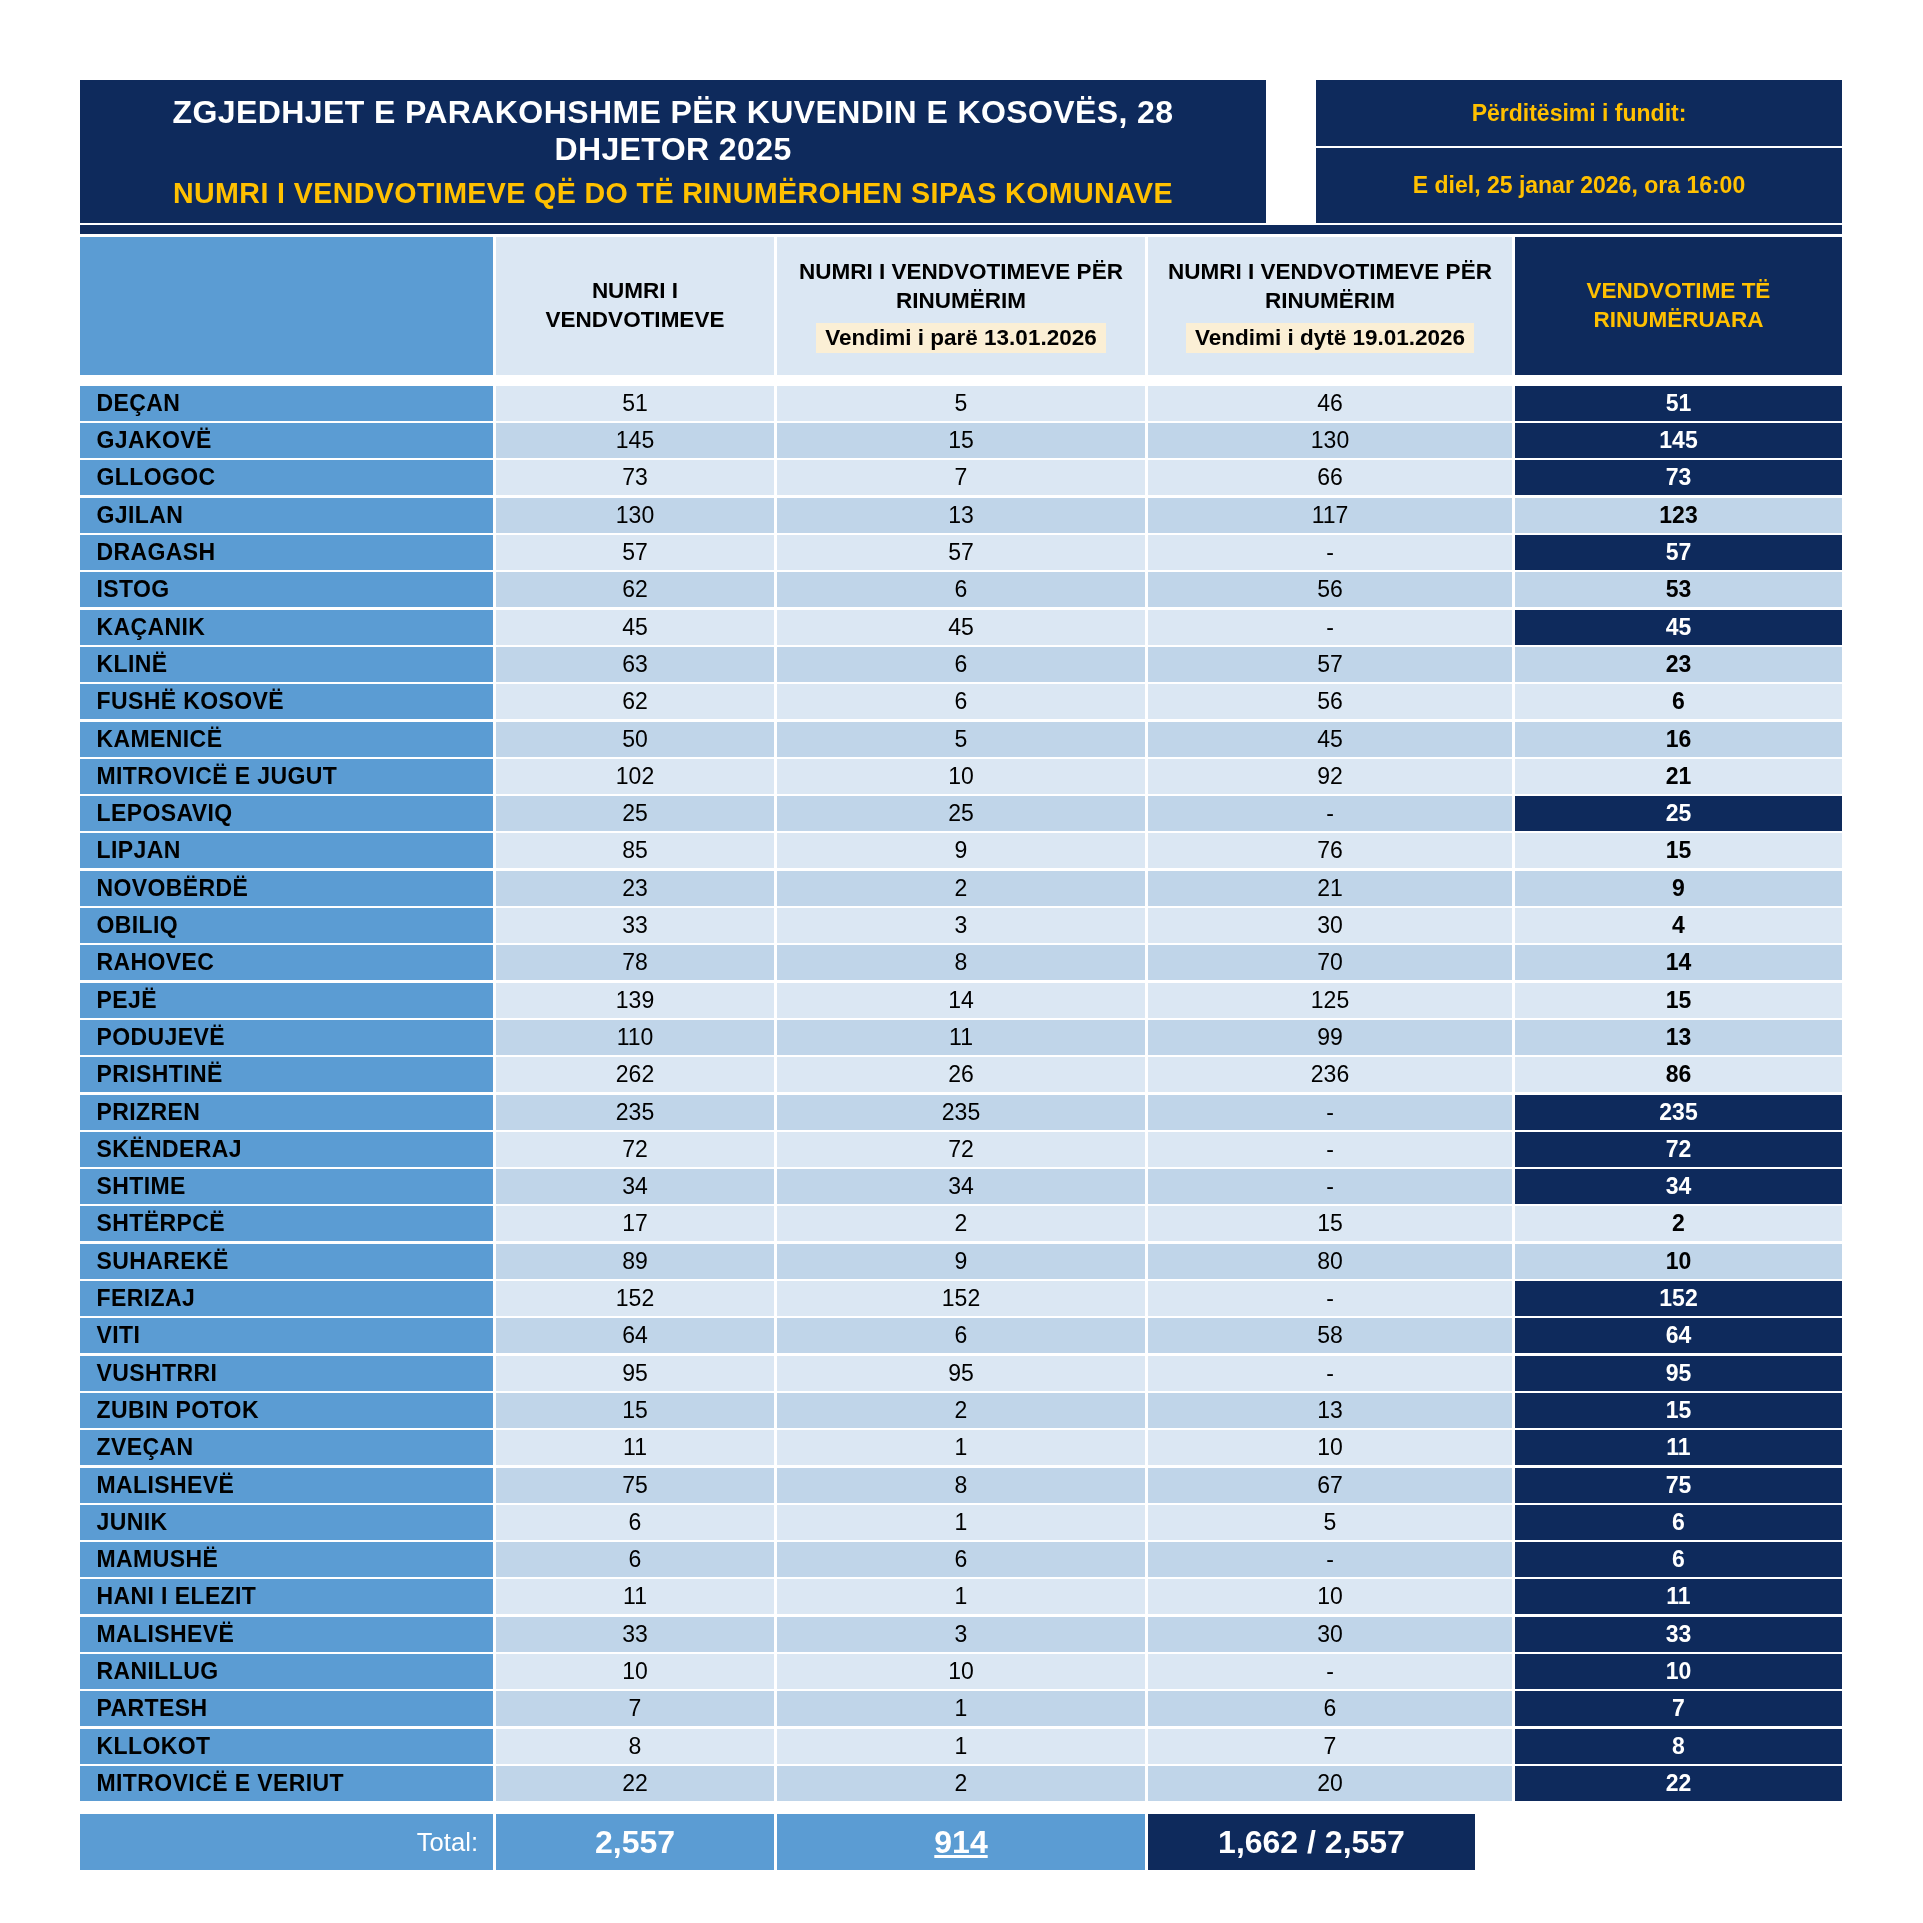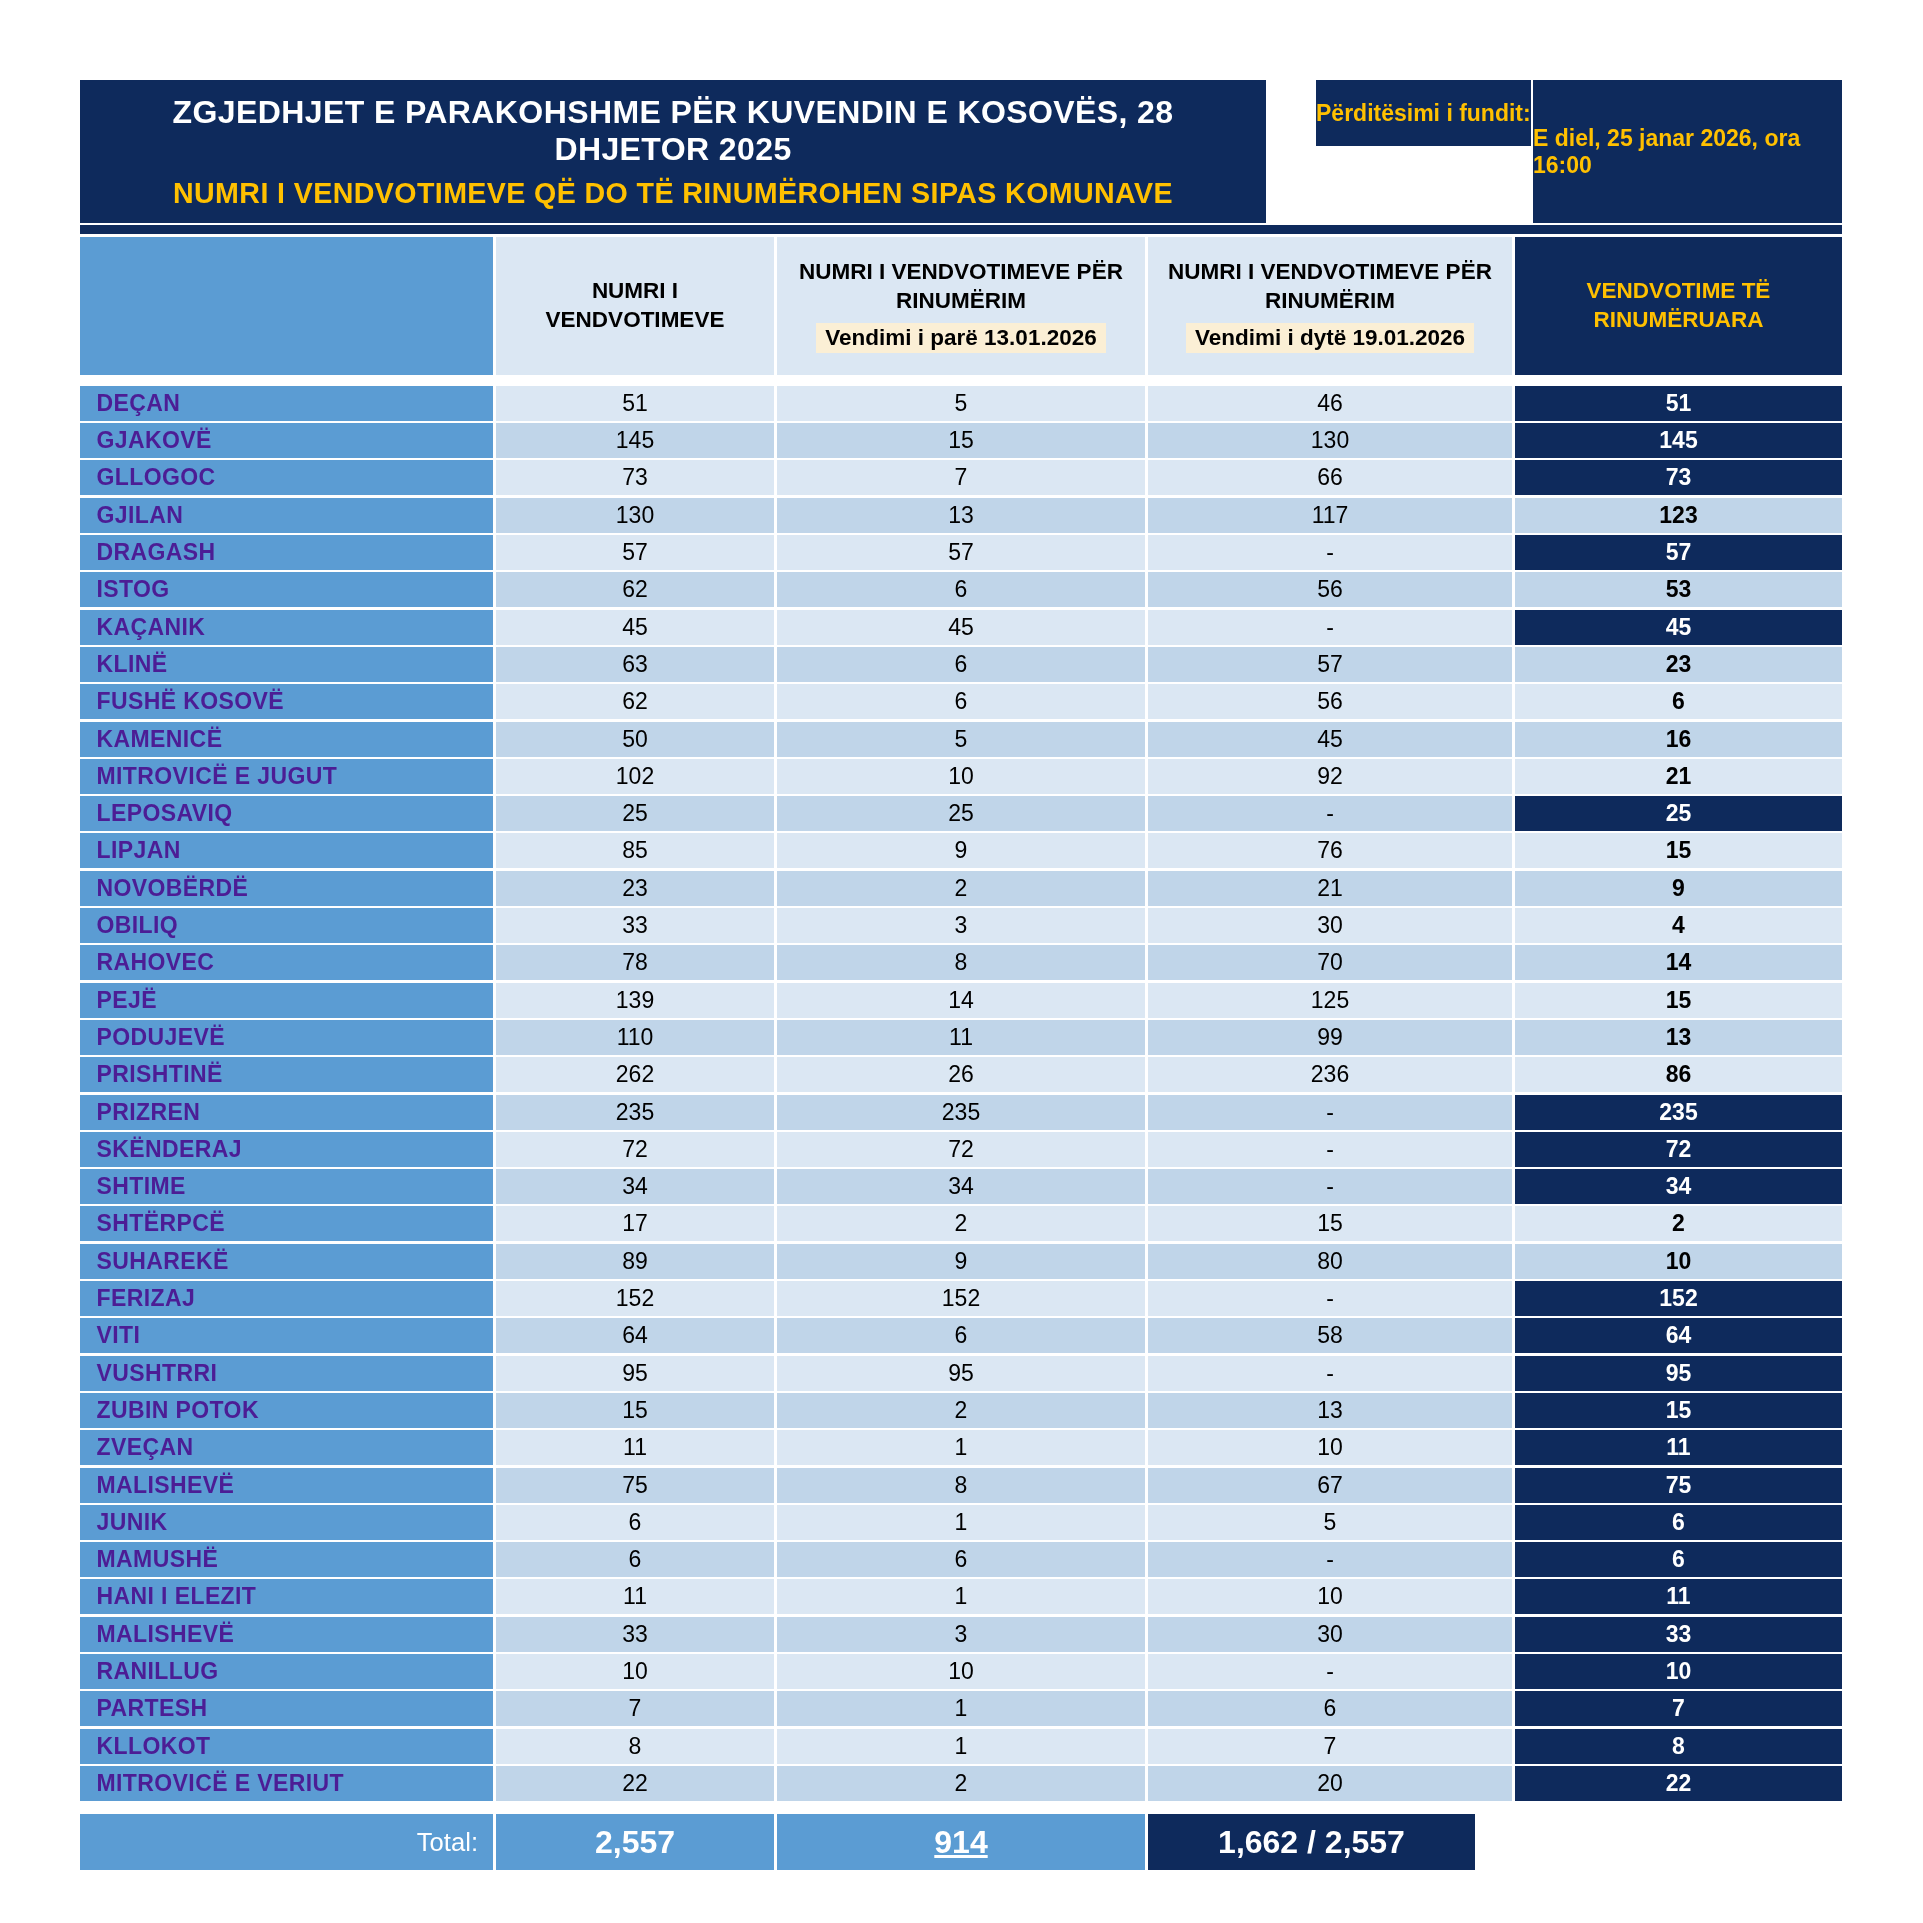--- a/index.html
+++ b/index.html
@@ -24,21 +24,21 @@
 
   
   .header-flex{display:flex;gap:6px;height:143px;}
   .title-box{
     flex:1;background:var(--navy);
     display:flex;flex-direction:column;justify-content:center;align-items:center;gap:9px;
     text-align:center;padding:0 15px;
   }
   .title1{color:#ffffff;font-weight:bold;font-size:32px;letter-spacing:0.4px;}
   .title2{color:var(--yellow);font-weight:bold;font-size:28.6px;letter-spacing:0.4px;}
-  .update-box{width:526px;display:flex;flex-direction:row;gap:2.3px;margin-left:44px;}
+  .update-box{width:526px;display:flex;flex-direction:column;gap:2.3px;margin-left:44px;}
   .update-top,.update-bottom{
     background:var(--navy);display:flex;align-items:center;justify-content:center;
     color:var(--yellow);font-weight:bold;
   }
   .update-top{height:66px;font-size:23px;}
   .update-bottom{flex:1;font-size:23px;}
 
   .navy-bar{height:9px;background:var(--navy);margin-top:2.3px;}
 
   
@@ -59,21 +59,21 @@
   .th-recount{
     width:var(--w5);background:var(--navy);color:var(--yellow);
     padding:0 22.5px;
   }
 
   
   .tbody{margin-top:11.3px;}
   .row{display:flex;gap:var(--gap);height:35px;margin-bottom:2.3px;}
   .cell{display:flex;align-items:center;justify-content:center;font-size:23px;color:#000;}
   .muni{
-    width:var(--w1);background:var(--blue);color:#4c1d95;font-weight:bold;
+    width:var(--w1);background:var(--blue);color:#000000;font-weight:bold;
     justify-content:flex-start;padding-left:16.5px;letter-spacing:0.4px;
   }
   .num2{width:var(--w2);}
   .num3{width:var(--w3);}
   .num4{width:var(--w4);}
   .recount{width:var(--w5);font-weight:bold;}
   .row.odd  .num2,.row.odd  .num3,.row.odd  .num4,.row.odd  .recount.incomplete{background:var(--light1);}
   .row.even .num2,.row.even .num3,.row.even .num4,.row.even .recount.incomplete{background:var(--light2);}
   .recount.complete{background:var(--navy);color:#ffffff;}
 

